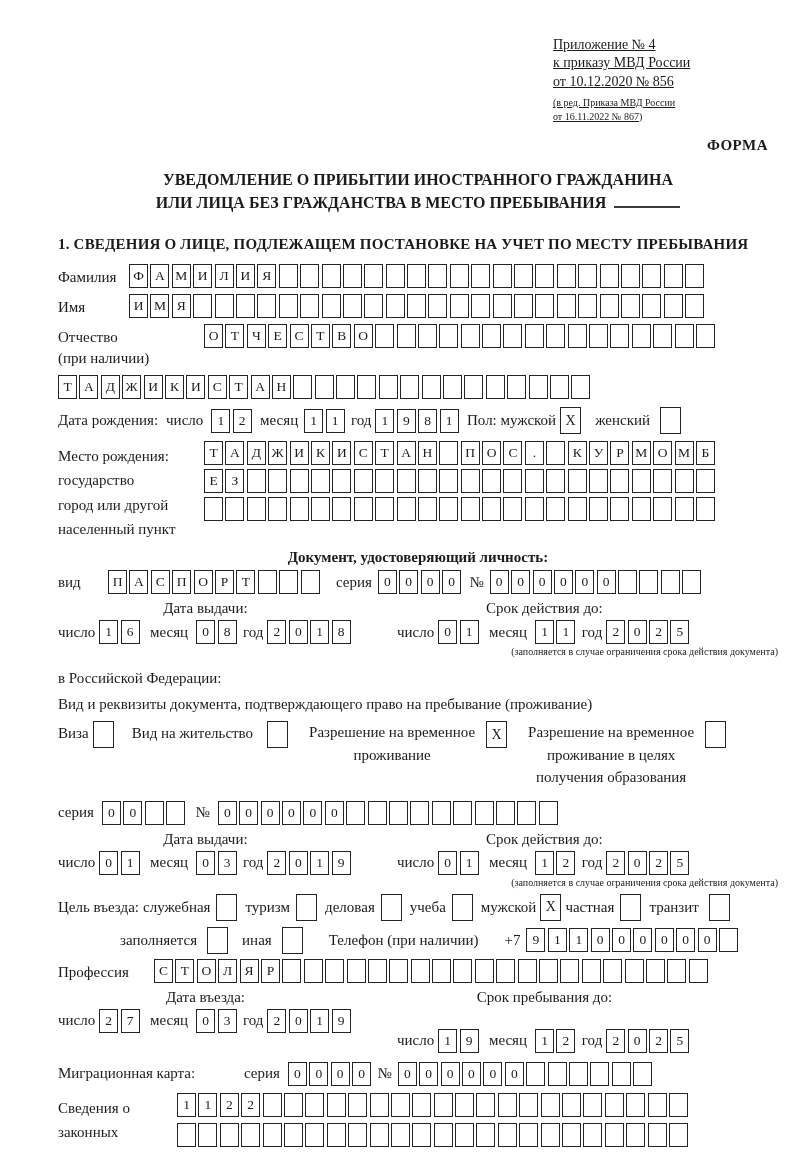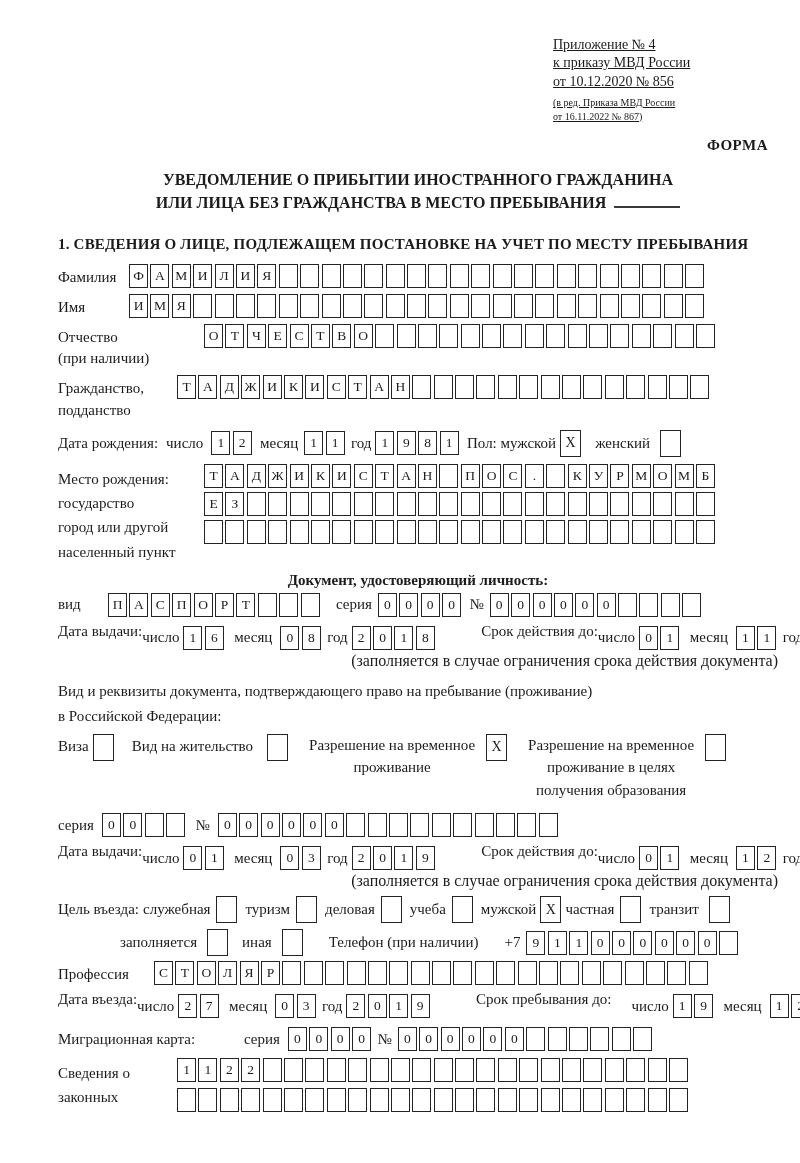--- a/index.html
+++ b/index.html
@@ -29,24 +29,24 @@
   .checkbox{
     width:19px;height:25px;border:1.7px solid #242424;flex:none;
     display:flex;align-items:center;justify-content:center;font-size:14px;background:#fff;
   }
   .inline{display:flex;align-items:center;margin-top:7px;flex-wrap:nowrap;}
   .inline .t{flex:none;white-space:nowrap;}
   .gap4{margin-left:4px;} .gap6{margin-left:6px;} .gap8{margin-left:8px;} .gap10{margin-left:10px;}
   .gap14{margin-left:14px;} .gap18{margin-left:18px;} .gap26{margin-left:26px;}
   .doc-heading{text-align:center;font-weight:bold;margin-top:8px;font-size:15px;}
   .dates-row{display:flex;margin-top:6px;}
-  .date-block{display:flex;flex-direction:row;flex:none;}
+  .date-block{display:flex;flex-direction:column;flex:none;}
   .date-heading{text-align:center;font-size:15px;}
   .date-fields{display:flex;align-items:center;margin-top:3px;}
-  .fill-note{text-align:right;font-size:16px;margin-top:2px;}
+  .fill-note{text-align:right;font-size:10px;margin-top:2px;}
   .intro{margin-top:9px;line-height:1.7;}
   .opts{display:flex;align-items:flex-start;margin-top:4px;}
   .opt-label-c{text-align:center;line-height:1.5;flex:none;}
   .reps-label div{line-height:1.62;}
 </style>
 </head>
 <body>
 
 <div class="page">
 
@@ -164,24 +164,20 @@
         <div class="cell"></div>
         <div class="cell"></div>
         <div class="cell"></div>
         <div class="cell"></div>
         <div class="cell"></div>
         <div class="cell"></div>
       </div>
   </div>
 
   <div class="row">
-    <div class="lbl w119">
-      <div>Гражданство,</div>
-      <div>подданство</div>
-    </div>
     <div class="cells">
         <div class="cell">Т</div>
         <div class="cell">А</div>
         <div class="cell">Д</div>
         <div class="cell">Ж</div>
         <div class="cell">И</div>
         <div class="cell">К</div>
         <div class="cell">И</div>
         <div class="cell">С</div>
         <div class="cell">Т</div>
@@ -398,22 +394,22 @@
             <div class="cell">0</div>
             <div class="cell">2</div>
             <div class="cell">5</div>
           </div>
       </div>
     </div>
   </div>
   <div class="fill-note">(заполняется в случае ограничения срока действия документа)</div>
 
   <div class="intro">
+    <div>в Российской Федерации:</div>
     <div>Вид и реквизиты документа, подтверждающего право на пребывание (проживание)</div>
-    <div>в Российской Федерации:</div>
   </div>
 
   <div class="opts">
     <span class="t" style="padding-top:4px;">Виза</span>
     <div class="checkbox gap4"></div>
     <span class="t gap18" style="padding-top:4px;">Вид на жительство</span>
     <div class="checkbox gap14"></div>
     <div class="opt-label-c gap18" style="width:172px;">
       <div>Разрешение на временное</div>
       <div>проживание</div>

